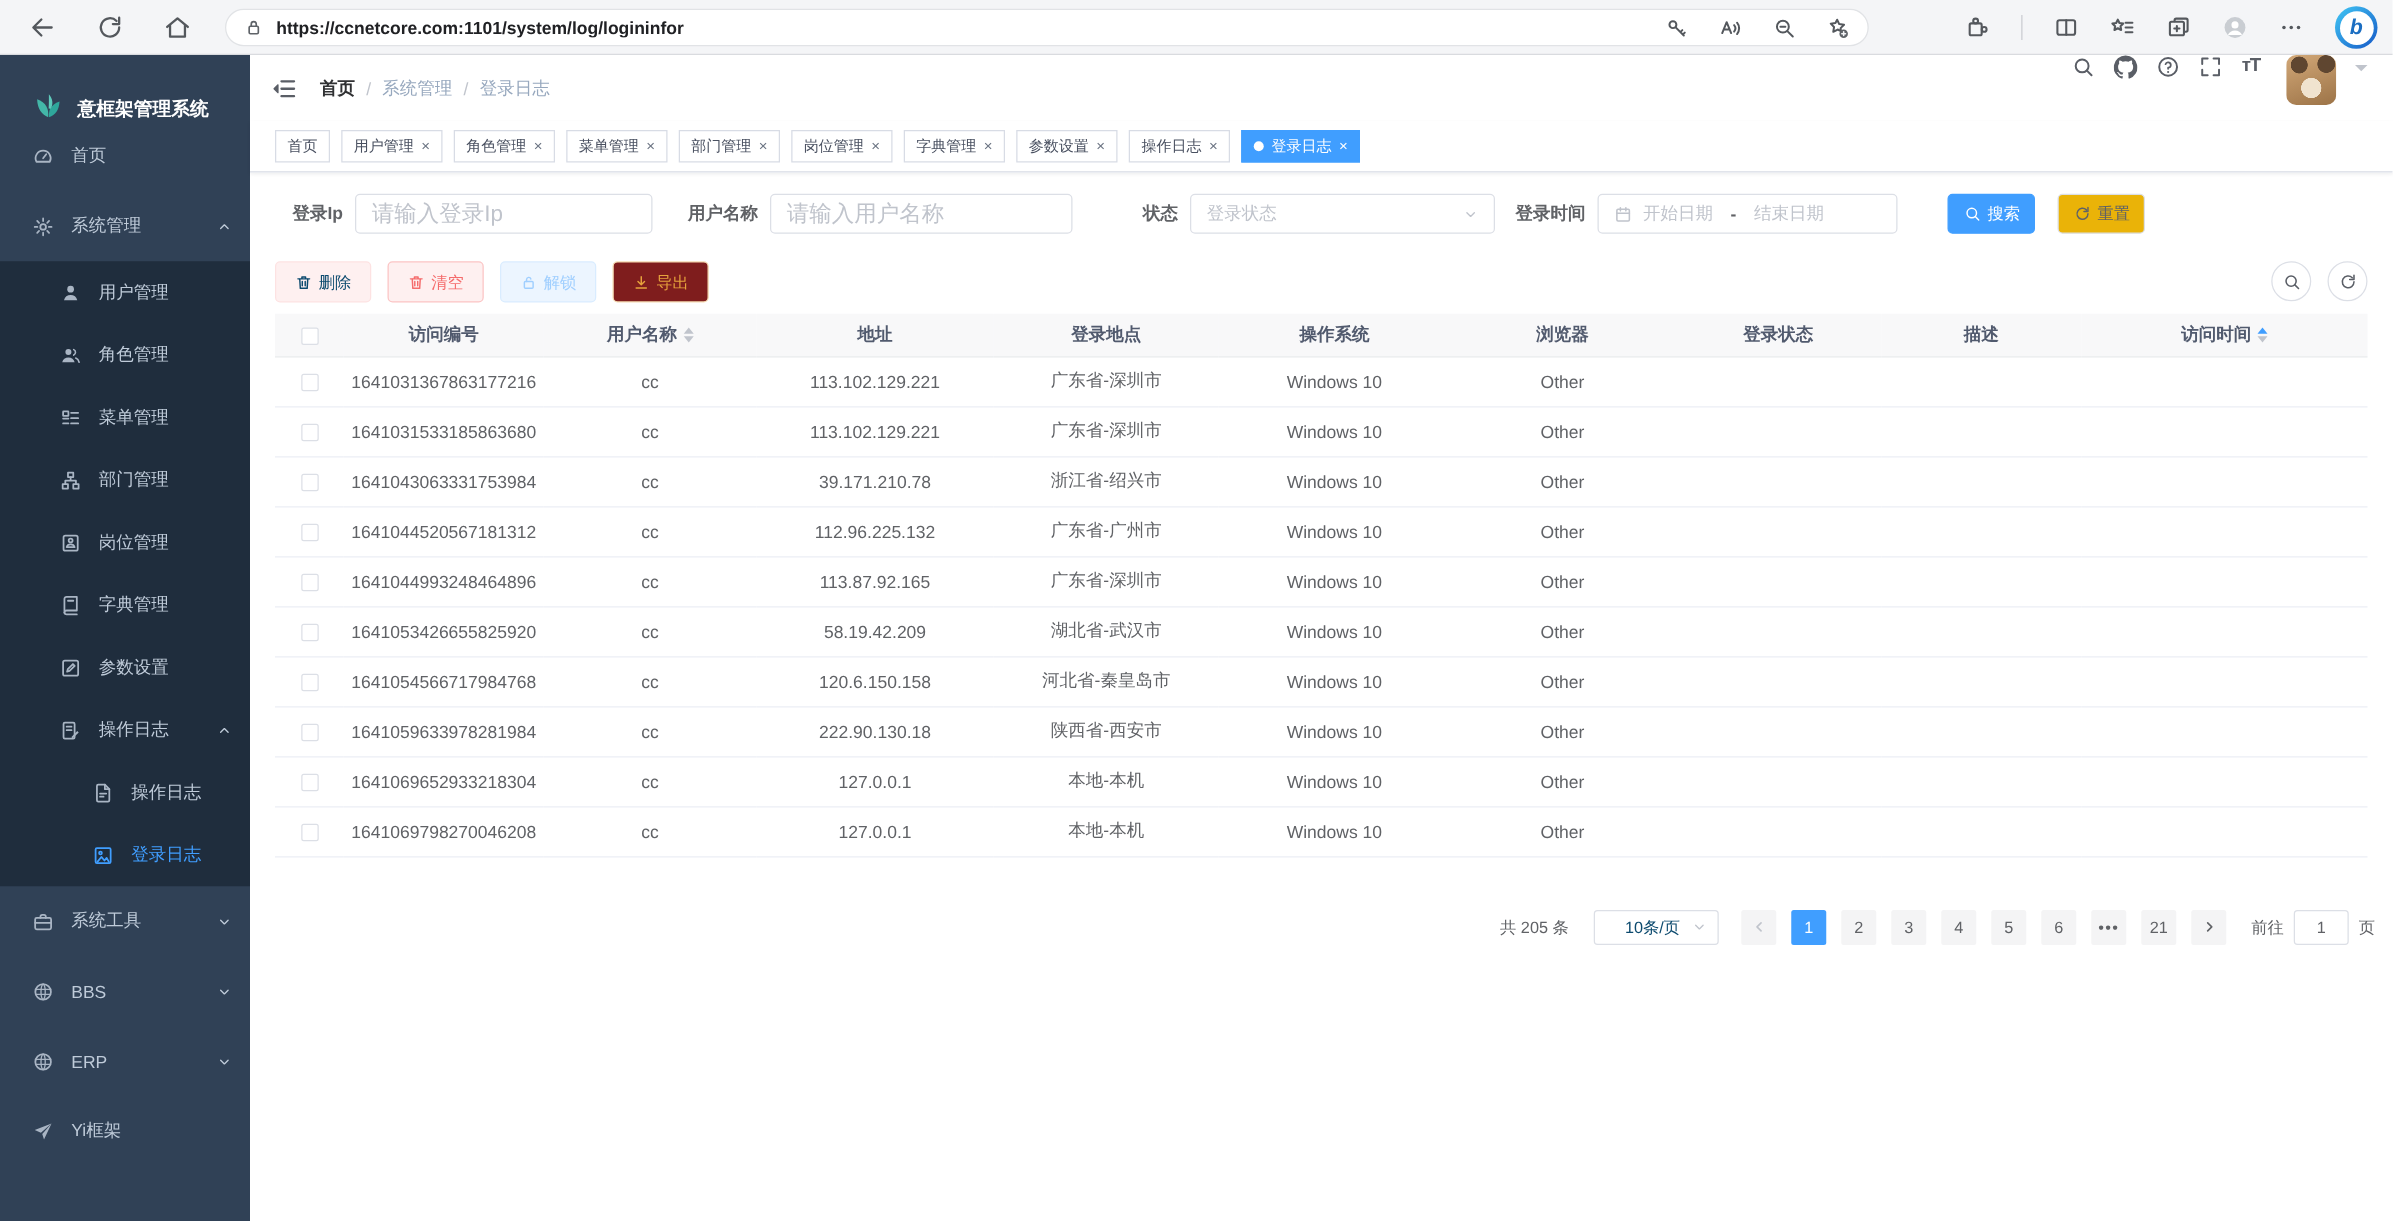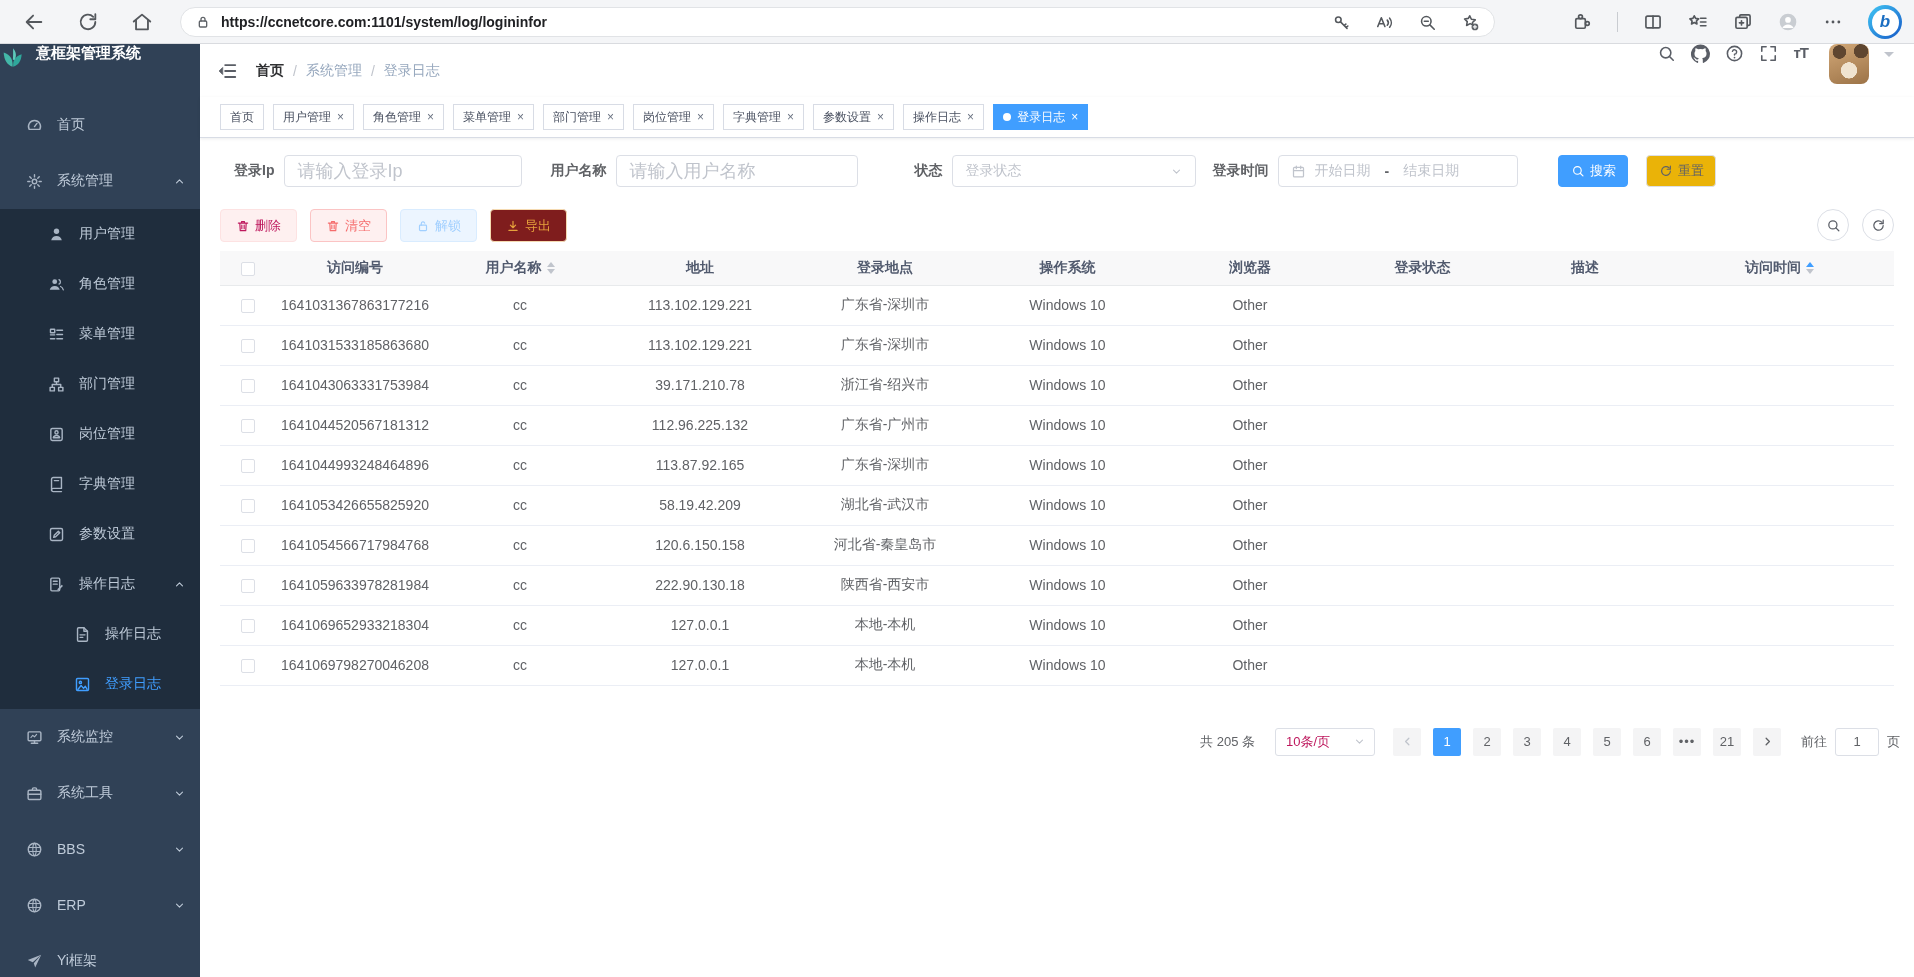--- a/index.html
+++ b/index.html
@@ -20,21 +20,21 @@
   .chrome-right { position:absolute; right:12px; top:0; height:44px; display:flex; align-items:center; gap:25px; }
   .chrome-right .chrome-btn { width:20px; height:20px; margin:0; }
   .vdiv { width:1px; height:20px; background:#c9ccd1; }
   .bing { width:34px; height:34px; border-radius:50%; background:linear-gradient(135deg,#41c8f5,#1659c7);
     display:flex; align-items:center; justify-content:center; cursor:pointer; }
   .bing-inner { width:27px; height:27px; border-radius:50%; background:#fff; color:#1b6ec2;
     font-weight:bold; font-size:17px; display:flex; align-items:center; justify-content:center; font-style:italic; }
 
   
   .sidebar { position:absolute; top:44px; left:0; width:200px; bottom:0; background:#304156; overflow:hidden; }
-  .logo { height:53px; display:flex; align-items:flex-start; }
+  .logo { height:53px; display:flex; align-items:flex-end; padding-left:26px; }
   .logo .leaf { width:26px; height:26px; flex:0 0 auto; }
   .logo .title { color:#fff; font-size:15px; font-weight:bold; margin-left:10px; white-space:nowrap; }
   .menu-item { position:relative; display:flex; align-items:center; color:#bfcbd9; font-size:14px; cursor:pointer; }
   .menu-item .mi { width:17px; height:17px; color:#a9b5c4; flex:0 0 auto; margin-right:14px; }
   .menu-item.l0 { height:56px; padding-left:26px; }
   .menu-item.l1 { height:50px; padding-left:48px; }
   .menu-item.l2 { height:50px; padding-left:74px; }
   .menu-item .chev { position:absolute; right:14px; width:13px; height:13px; color:#bfcbd9; }
   .submenu-block { background:#1f2d3d; }
   .menu-item.active, .menu-item.active .mi { color:#409EFF; }
@@ -82,21 +82,21 @@
   .dr-sep { margin:0 14px; color:#606266; font-weight:bold; }
   .btn { height:32px; border-radius:4px; font-size:13px; display:inline-flex; align-items:center;
     justify-content:center; cursor:pointer; border:1px solid transparent; white-space:nowrap; }
   .btn .bi { width:14px; height:14px; margin-right:5px; }
   .btn-search { background:#409EFF; border-color:#409EFF; color:#fff; width:70px; }
   .btn-reset  { background:#eab308; border-color:#dcdfe6; color:#606266; width:70px; }
 
   
   .toolbar { display:flex; align-items:center; margin:22px 20px 0 20px; position:relative; }
   .tb { height:33px; padding:0 15px; margin-right:13px; }
-  .btn-del    { background:#fef0f0; border-color:#fde2e2; color:#be185d; cursor:not-allowed;font-family:Liberation Serif, serif; }
+  .btn-del    { background:#fef0f0; border-color:#fde2e2; color:#0c4a6e; cursor:not-allowed;font-family:Liberation Serif, serif; }
   .btn-clear  { background:#fef0f0; border-color:#fbc4c4; color:#f56c6c; }
   .btn-unlock { background:#ecf5ff; border-color:#d9ecff; color:#a0cfff; cursor:not-allowed; }
   .btn-export { background:#7f1d1d; border-color:#f5dab1; color:#e6a23c; }
   .circle-btns { position:absolute; right:0; top:0; display:flex; gap:13px; }
   .cbtn { width:32px; height:32px; border-radius:50%; border:1px solid #dcdfe6; background:#fff;
     display:flex; align-items:center; justify-content:center; color:#5a5e66; cursor:pointer; }
   .cbtn .ci { width:15px; height:15px; }
 
   
   .tbl-wrap { margin:9px 20px 0 20px; }
@@ -111,21 +111,21 @@
   .sort i { display:block; width:0; height:0; border:4px solid transparent; }
   .sort .up { border-bottom:5px solid #c0c4cc; border-top:none; margin-bottom:2px; }
   .sort .down { border-top:5px solid #c0c4cc; border-bottom:none; }
   .sort.asc .up { border-bottom-color:#409EFF; }
 
   
   .pagination { display:flex; align-items:center; justify-content:flex-end; margin:42px 14px 0 0;
     font-size:13px; color:#606266; }
   .pg-total { margin-right:20px; }
   .pg-size { width:100px; height:28px; border:1px solid #dcdfe6; border-radius:3px; display:flex;
-    align-items:center; padding:0 8px 0 10px; color:#be185d; cursor:pointer; margin-right:12px; }
+    align-items:center; padding:0 8px 0 24px; color:#0c4a6e; cursor:pointer; margin-right:12px; }
   .pg-size .sel-caret { color:#c0c4cc; }
   .pg-btn { min-width:28px; height:28px; margin:0 6px; background:#f4f4f5; border-radius:2px; color:#606266;
     display:flex; align-items:center; justify-content:center; font-size:13px; cursor:pointer; padding:0 4px; }
   .pg-btn.active { background:#409EFF; color:#fff; }
   .pg-btn.more { letter-spacing:1px; color:#606266; background:#f4f4f5; }
   .pg-btn .pgi { width:13px; height:13px; }
   .pg-btn.disabled { color:#c0c4cc; cursor:not-allowed; }
   .pg-goto { margin-left:14px; display:flex; align-items:center; gap:8px; }
   .pg-input { width:44px; height:28px; border:1px solid #dcdfe6; border-radius:3px; text-align:center;
     font-size:13px; color:#606266; font-family:inherit; outline:none; }
@@ -310,31 +310,20 @@
           <span>操作日志</span>
         </div>
         <div class="menu-item l2 active">
           <span class="mi"><svg viewBox="0 0 24 24" width="100%" height="100%" fill="none" stroke="currentColor" stroke-width="2" stroke-linecap="round" stroke-linejoin="round">
               <rect x="3.5" y="3.5" width="17" height="17" rx="1.5"></rect>
               <circle cx="9" cy="9" r="1.6"></circle>
               <path d="m5.5 19 4.5-5.5 3.5 4 2.5-3 2.5 4.5"></path>
             </svg></span>
           <span>登录日志</span>
         </div>
-      </div>
-      <div class="menu-item l0">
-        <span class="mi"><svg viewBox="0 0 24 24" width="100%" height="100%" fill="none" stroke="currentColor" stroke-width="2" stroke-linecap="round" stroke-linejoin="round">
-            <rect x="3" y="4" width="18" height="12.5" rx="1.5"></rect>
-            <path d="M12 16.5v3.5M7.5 20h9"></path>
-            <path d="m7 12 2.5-3 2.5 2 3-3.5" stroke-width="1.6"></path>
-          </svg></span>
-        <span>系统监控</span>
-        <span class="chev"><svg viewBox="0 0 24 24" width="100%" height="100%" fill="none" stroke="currentColor" stroke-width="2" stroke-linecap="round" stroke-linejoin="round">
-            <path d="m6.5 9.5 5.5 5.5 5.5-5.5"></path>
-          </svg></span>
       </div>
       <div class="menu-item l0">
         <span class="mi"><svg viewBox="0 0 24 24" width="100%" height="100%" fill="none" stroke="currentColor" stroke-width="2" stroke-linecap="round" stroke-linejoin="round">
             <rect x="3" y="7.5" width="18" height="13" rx="1.8"></rect>
             <path d="M9 7.5V6a2 2 0 0 1 2-2h2a2 2 0 0 1 2 2v1.5M3 13h18"></path>
           </svg></span>
         <span>系统工具</span>
         <span class="chev"><svg viewBox="0 0 24 24" width="100%" height="100%" fill="none" stroke="currentColor" stroke-width="2" stroke-linecap="round" stroke-linejoin="round">
             <path d="m6.5 9.5 5.5 5.5 5.5-5.5"></path>
           </svg></span>

